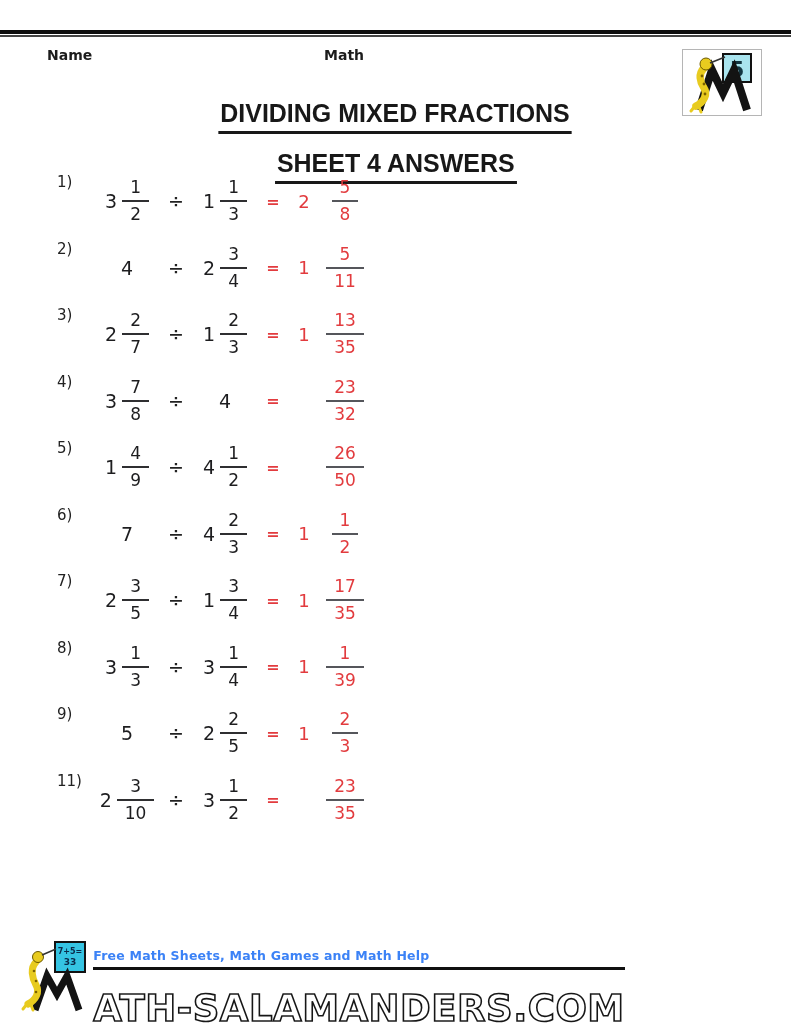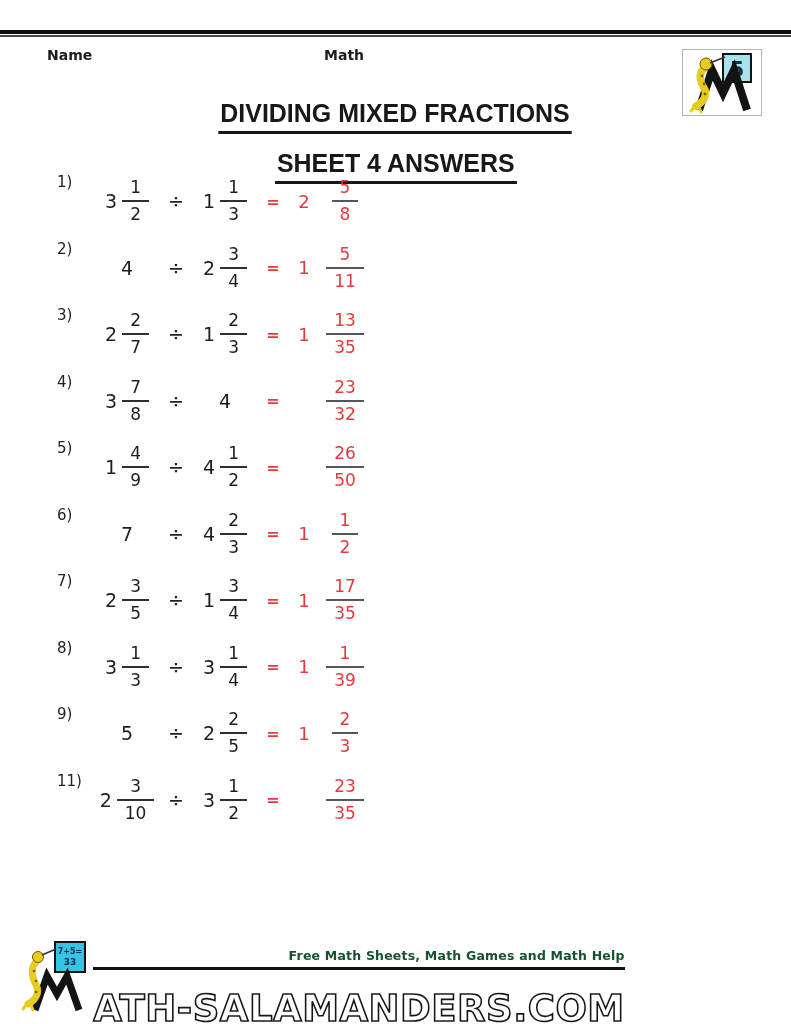--- a/index.html
+++ b/index.html
@@ -53,21 +53,21 @@
   .frac .den{padding:4px 8px 1px 8px;font-size:17px;}
   .frac .bar{height:2.4px;width:100%;background:#2f2f31;}
   .frac.ans .num,.frac.ans .den{color:var(--answer-red,#e23b3e);}
   .frac.ans .bar{background:#55565b;}
 
   
   .footer{position:absolute;top:940px;left:0;width:642px;display:flex;justify-content:center;}
   .footer-inner{display:grid;grid-template-columns:auto auto;align-items:start;column-gap:4px;}
   .f-logo{grid-row:1/3;}
   .f-top{padding-top:8px;}
-  .tagline{font-size:12.5px;font-weight:bold;color:#14532d;letter-spacing:.2px;text-align:right;}
+  .tagline{font-size:12.5px;font-weight:bold;color:#3b82f6;letter-spacing:.2px;text-align:left;}
   .brand-line{height:2.5px;background:#101010;margin-top:4px;width:100%;}
   .sitename{
     grid-column:2;margin-top:18px;line-height:1.15;
     font-family:"DejaVu Sans","Liberation Sans",sans-serif;
     font-size:37px;font-weight:bold;letter-spacing:.5px;
     color:#161616;
     -webkit-text-fill-color:#fff;
     -webkit-text-stroke:1.6px #161616;
     white-space:nowrap;
   }

